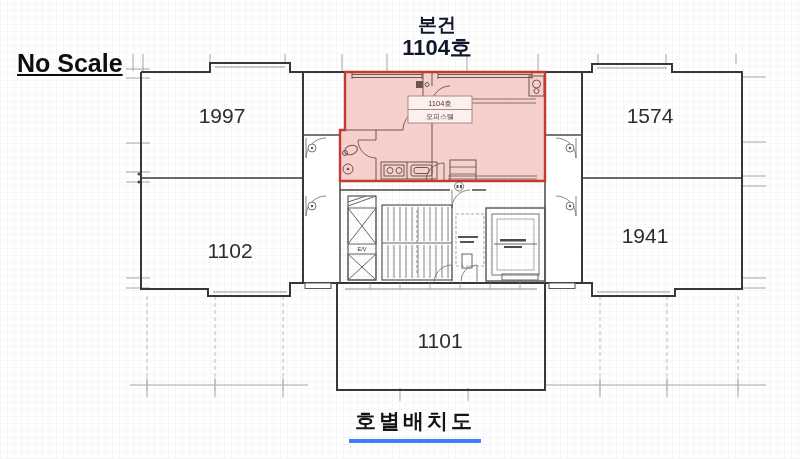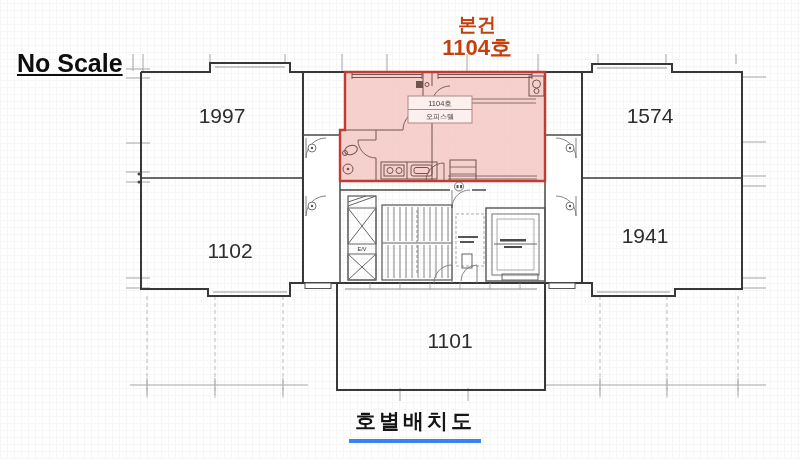--- a/index.html
+++ b/index.html
@@ -13,29 +13,29 @@
     content:"";position:absolute;inset:0;pointer-events:none;
     background-image:
       repeating-linear-gradient(0deg,#f0f0f0 0 1px,transparent 1px 7px),
       repeating-linear-gradient(90deg,#f0f0f0 0 1px,transparent 1px 7px);
     opacity:.55;
   }
   svg{position:absolute;left:0;top:0;}
   .txt{position:absolute;white-space:nowrap;}
   .no-scale{left:17px;top:49px;font-size:25px;font-weight:bold;color:#0d0d0d;text-decoration:underline;}
   .callout{left:437px;top:15px;transform:translateX(-50%);text-align:center;
-           color:#c2410c;font-weight:bold;line-height:1.08;margin-left:40px;}
+           color:#0f172a;font-weight:bold;line-height:1.08;}
   .callout .l1{font-size:19px;}
   .callout .l2{font-size:22px;}
   .unit-label{font-size:21px;color:#2d2d2d;transform:translate(-50%,-50%);}
   .u1103{left:222px;top:116px;}
   .u1102{left:230px;top:236px;margin-top:15px;}
   .u1105{left:650px;top:116px;}
   .u1106{left:645px;top:236px;}
-  .u1101{left:440px;top:341px;margin-left:10px;}
+  .u1101{left:440px;top:341px;}
   .title{left:415px;top:407px;transform:translateX(-50%);
          font-size:21px;font-weight:bold;color:#151515;letter-spacing:3px;
          border-bottom:4px solid #3b82f6;padding:0 6px 4px;}
 </style>
 </head>
 <body>
 
 <div class="stage">
 
   <svg width="800" height="459" viewBox="0 0 800 459">

